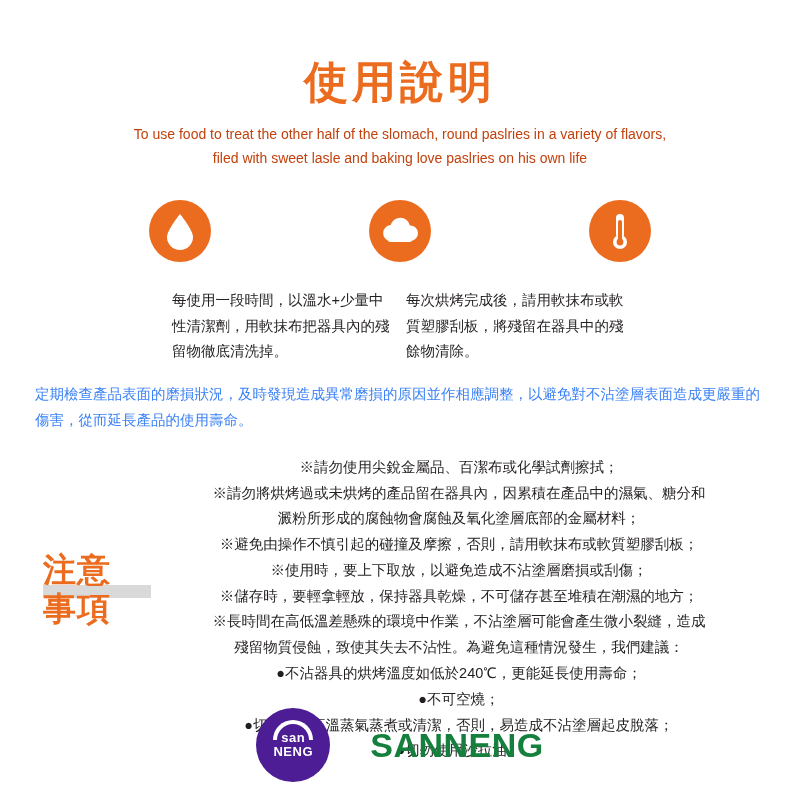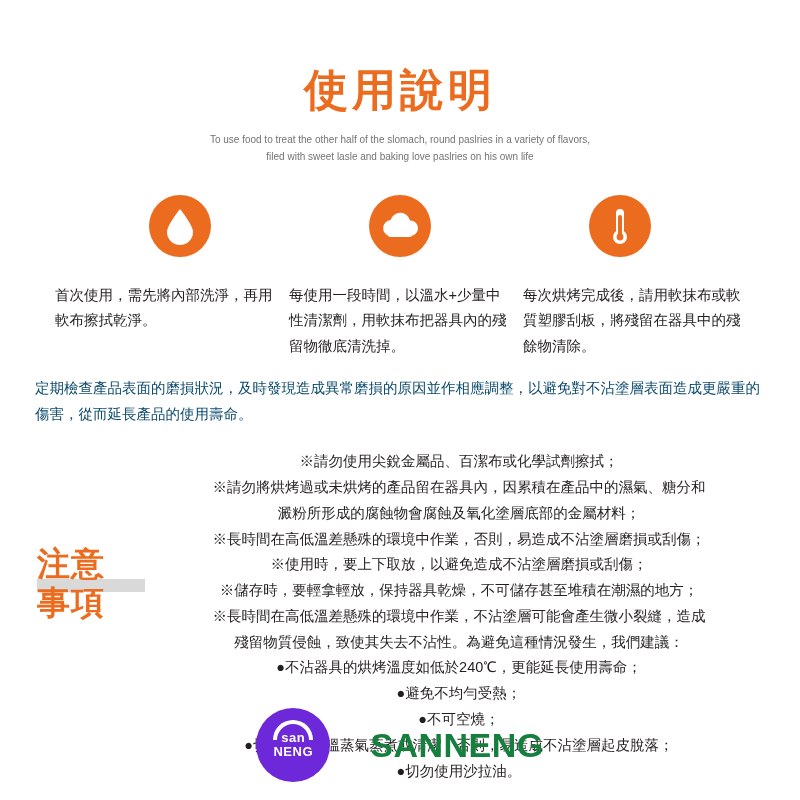--- a/index.html
+++ b/index.html
@@ -11,36 +11,36 @@
     height: 800px;
     background: #ffffff;
     font-family: "Liberation Sans", sans-serif;
     overflow: hidden;
   }
   .page {
     position: relative;
     width: 800px;
     height: 800px;
     box-sizing: border-box;
-    padding: 16px;
+    padding: 8px;
   }
   .title {
     text-align: center;
     color: #ec6c1f;
     font-size: 44px;
     font-weight: bold;
     letter-spacing: 4px;
     margin: 0;
     padding-top: 48px;
     line-height: 1.2;
   }
   .subtitle {
     text-align: center;
-    color: #737373;
-    font-size: 10px;
+    color: #c2410c;
+    font-size: 14px;
     line-height: 1.7;
     margin: 14px auto 0 auto;
     width: 620px;
     font-family: "Liberation Sans", sans-serif;
   }
   .icon-row {
     display: flex;
     justify-content: space-around;
     align-items: flex-end;
     margin: 30px auto 0 auto;
@@ -72,34 +72,34 @@
     width: 222px;
     padding: 0 6px;
     font-size: 14.5px;
     line-height: 1.75;
     color: #231f20;
     text-align: left;
   }
   .warn-orange {
     width: 730px;
     margin: 16px auto 16px auto;
-    color: #0c4a6e;
+    color: #3b82f6;
     font-size: 14.5px;
     line-height: 1.8;
     text-align: left;
   }
   .notice-block {
     position: relative;
     width: 730px;
     margin: 22px auto 0 auto;
     min-height: 300px;
   }
   .notice-badge {
     position: absolute;
-    left: 2px;
+    left: 8px;
     top: 96px;
     width: 112px;
     color: #ec6c1f;
     font-size: 33px;
     font-weight: bold;
     line-height: 1.18;
     letter-spacing: 1px;
   }
   .notice-badge .bar {
     position: absolute;
@@ -126,21 +126,21 @@
     bottom: 18px;
     width: 800px;
     display: flex;
     align-items: center;
     justify-content: center;
   }
   .logo-mark {
     width: 74px;
     height: 74px;
     border-radius: 50%;
-    background: #6d28d9;
+    background: #4c1d95;
     display: flex;
     align-items: center;
     justify-content: center;
     margin-right: 12px;
     position: relative;
   }
   .logo-mark .inner {
     color: #ffffff;
     font-size: 13px;
     font-weight: bold;
@@ -201,44 +201,42 @@
           <rect x="11" y="4" width="8" height="24" rx="4" fill="#ffffff"></rect>
           <circle cx="15" cy="32" r="7" fill="#ffffff"></circle>
           <rect x="13" y="10" width="4" height="22" rx="2" fill="#ec6c1f"></rect>
           <circle cx="15" cy="32" r="3.4" fill="#ec6c1f"></circle>
         </svg>
       </div>
     </div>
   </div>
 
   <div class="steps-row">
-    <div class="step">首次使用，需先將內部洗淨，再用軟布擦拭乾淨。</div>
     <div class="step">每使用一段時間，以溫水+少量中性清潔劑，用軟抹布把器具內的殘留物徹底清洗掉。</div>
     <div class="step">每次烘烤完成後，請用軟抹布或軟質塑膠刮板，將殘留在器具中的殘餘物清除。</div>
   </div>
 
   <div class="warn-orange">定期檢查產品表面的磨損狀況，及時發現造成異常磨損的原因並作相應調整，以避免對不沾塗層表面造成更嚴重的傷害，從而延長產品的使用壽命。</div>
 
   <div class="notice-block">
     <div class="notice-badge">
       <div class="bar"></div>
       <div>注意</div>
       <div>事項</div>
     </div>
     <div class="notice-text">
       <div>※請勿使用尖銳金屬品、百潔布或化學試劑擦拭；</div>
       <div>※請勿將烘烤過或未烘烤的產品留在器具內，因累積在產品中的濕氣、糖分和</div>
       <div>澱粉所形成的腐蝕物會腐蝕及氧化塗層底部的金屬材料；</div>
-      <div>※長時間在高低溫差懸殊的環境中作業，否則，易造成不沾塗層磨損或刮傷；</div>
+      <div>※避免由操作不慎引起的碰撞及摩擦，否則，請用軟抹布或軟質塑膠刮板；</div>
       <div>※使用時，要上下取放，以避免造成不沾塗層磨損或刮傷；</div>
       <div>※儲存時，要輕拿輕放，保持器具乾燥，不可儲存甚至堆積在潮濕的地方；</div>
       <div>※長時間在高低溫差懸殊的環境中作業，不沾塗層可能會產生微小裂縫，造成</div>
       <div>殘留物質侵蝕，致使其失去不沾性。為避免這種情況發生，我們建議：</div>
       <div>●不沾器具的烘烤溫度如低於240℃，更能延長使用壽命；</div>
-      <div>●避免不均勻受熱；</div>
       <div>●不可空燒；</div>
       <div>●切勿使用高溫蒸氣蒸煮或清潔，否則，易造成不沾塗層起皮脫落；</div>
       <div>●切勿使用沙拉油。</div>
     </div>
   </div>
 
   <div class="logo-area">
     <div class="logo-mark">
       <div class="arch"></div>
       <div class="inner">

